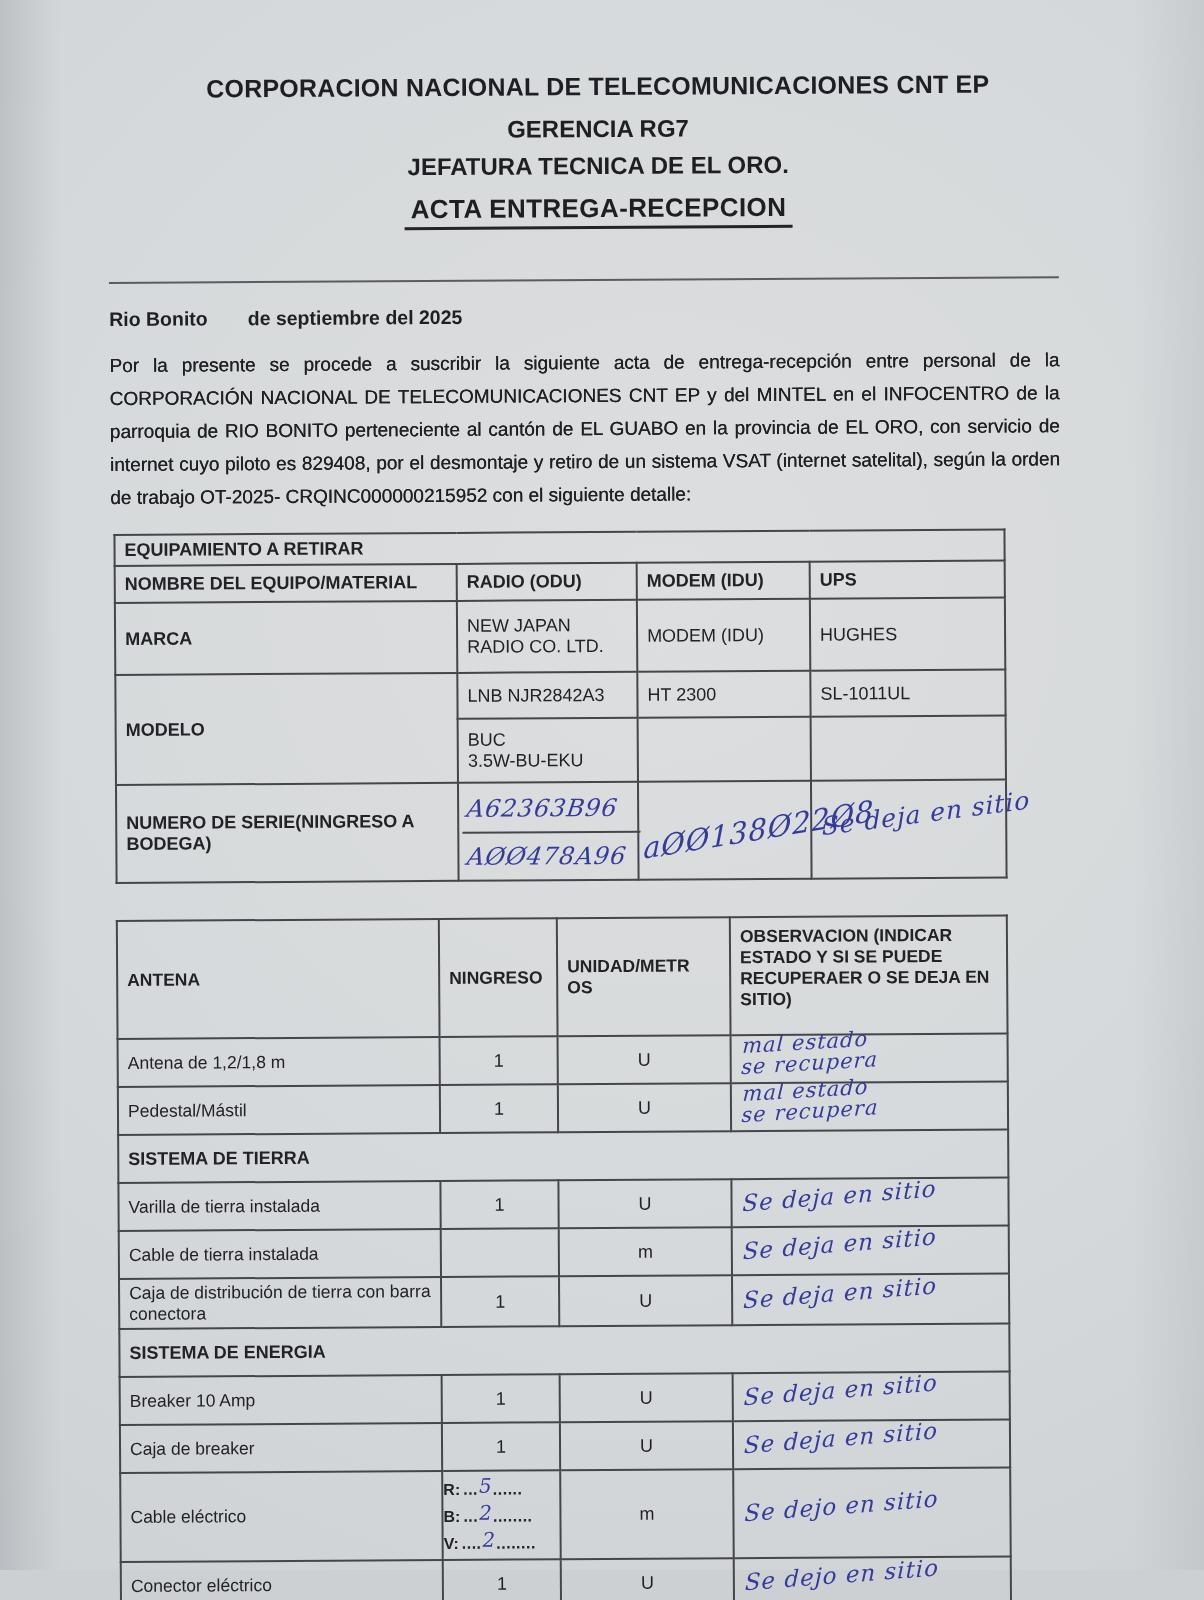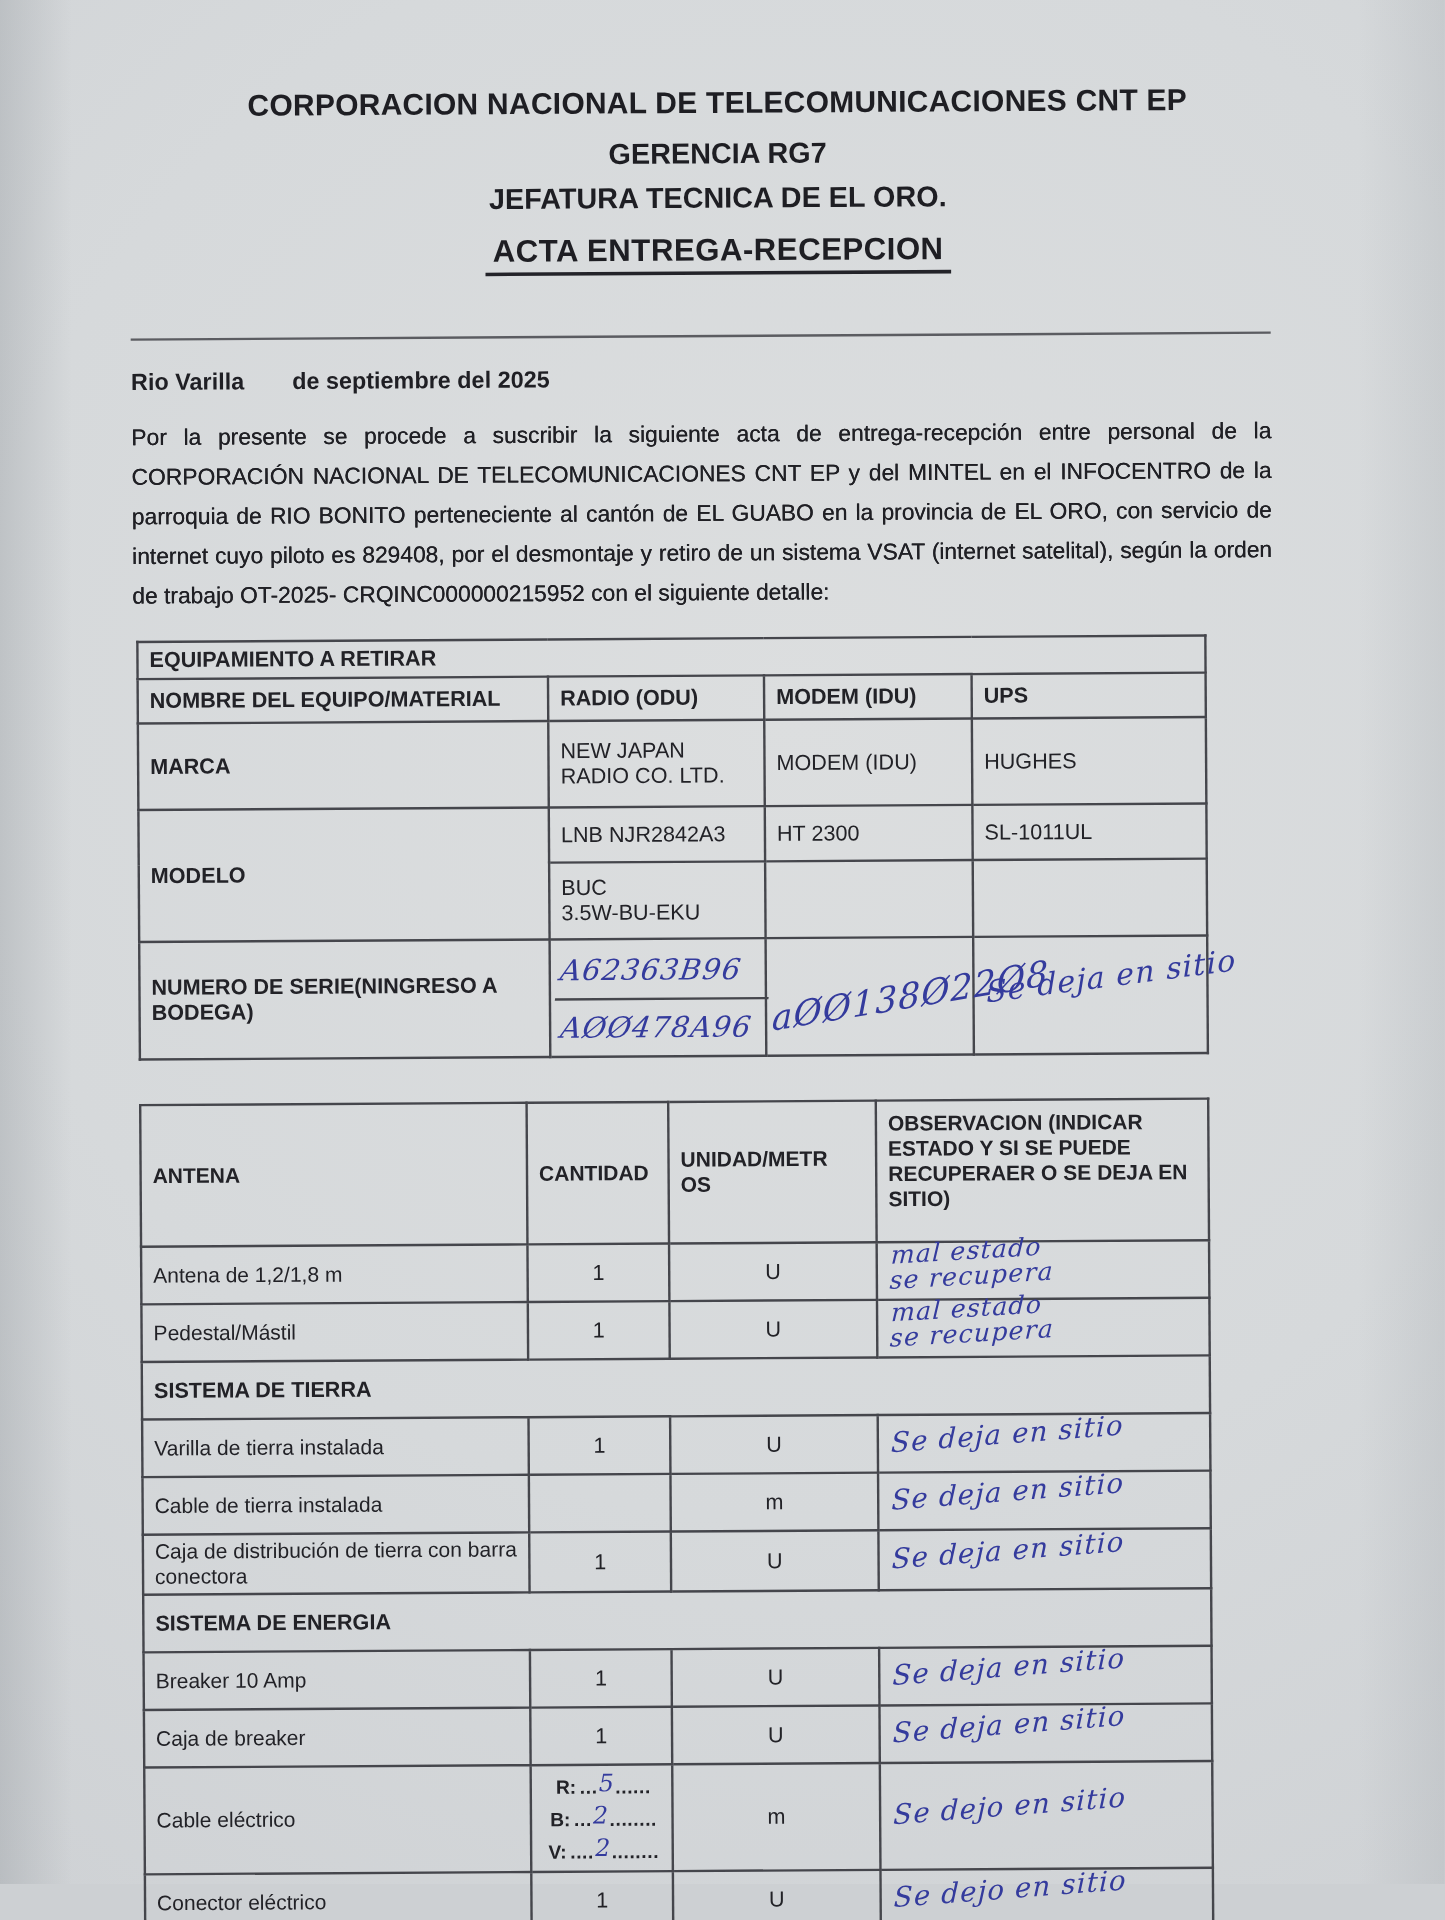--- a/index.html
+++ b/index.html
@@ -63,21 +63,21 @@
   .t2 th.h-obs { vertical-align:top; padding-top:8px; }
   .t2 tbody tr { height:48px; }
   .t2 tr.row-tall { height:88px; }
   .sec-cell { height:31px; font-weight:bold; }
   .c-label { font-size:17.5px; }
   .c-qty, .c-unit { text-align:center; }
   .c-obs { padding:0 0 0 10px; }
   .obs-hand { font-size:23px; letter-spacing:1px; line-height:1; white-space:nowrap;
               transform:rotate(-4deg) skewX(-6deg); transform-origin:left center; position:relative; z-index:2; }
   .obs-2 { font-size:21px; line-height:.98; transform:rotate(-3deg) skewX(-6deg) translateY(-3px); }
-  .qty-lines { text-align:center; padding-left:12px; }
+  .qty-lines { text-align:left; padding-left:0; }
   .qty-line { line-height:1.35; font-size:16px; }
   .qty-lab { font-weight:bold; margin-right:3px; }
   .qty-dots { font-weight:bold; letter-spacing:.5px; }
   .qty-val { font-size:20px; position:relative; top:-2px; margin:0 1px; }
 </style>
 </head>
 <body>
 
 <div class="paper">
   <div class="content">
@@ -85,21 +85,21 @@
     <div class="hdr">
       <div class="hdr-line1">CORPORACION NACIONAL DE TELECOMUNICACIONES CNT EP</div>
       <div class="hdr-line2">GERENCIA RG7</div>
       <div class="hdr-line3">JEFATURA TECNICA DE EL ORO.</div>
       <div><span class="doc-title">ACTA ENTREGA-RECEPCION</span></div>
     </div>
 
     <div class="rule"></div>
 
     <div class="dateline">
-      <span class="place">Rio Varilla</span><span>de septiembre del 2025</span>
+      <span class="place">Rio Bonito</span><span>de septiembre del 2025</span>
     </div>
 
     <p class="intro">Por la presente se procede a suscribir la siguiente acta de entrega-recepción entre personal de la CORPORACIÓN NACIONAL DE TELECOMUNICACIONES CNT EP y del MINTEL en el INFOCENTRO de la parroquia de RIO BONITO perteneciente al cantón de EL GUABO en la provincia de EL ORO, con servicio de internet cuyo piloto es 829408, por el desmontaje y retiro de un sistema VSAT (internet satelital), según la orden de trabajo OT-2025- CRQINC000000215952 con el siguiente detalle:</p>
 
     <table class="t1">
       <colgroup>
           <col class="c1">
           <col class="c2">
           <col class="c3">
           <col class="c4">
@@ -152,21 +152,21 @@
     <table class="t2">
       <colgroup>
           <col class="c1">
           <col class="c2">
           <col class="c3">
           <col class="c4">
         </colgroup>
       <thead>
         <tr>
           <th>ANTENA</th>
-          <th>CANTIDAD</th>
+          <th>NINGRESO</th>
           <th class="pre">UNIDAD/METR
 OS</th>
           <th class="h-obs">OBSERVACION (INDICAR ESTADO Y SI SE PUEDE RECUPERAER O SE DEJA EN SITIO)</th>
         </tr>
       </thead>
       <tbody>
           <tr>
             <td class="c-label">Antena de 1,2/1,8 m</td>
             <td class="c-qty">1</td>
             <td class="c-unit">U</td>

